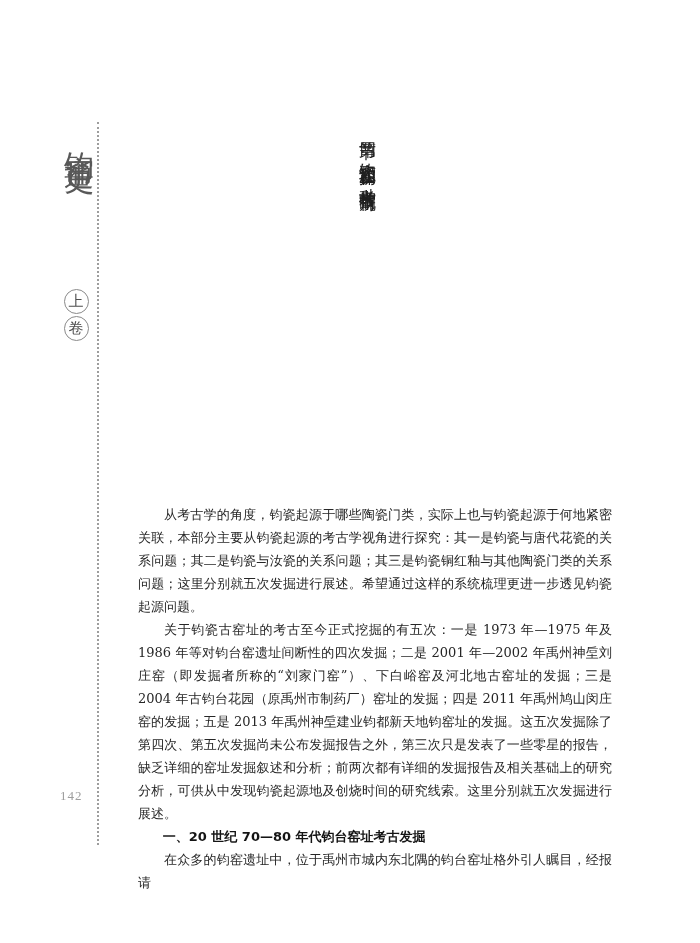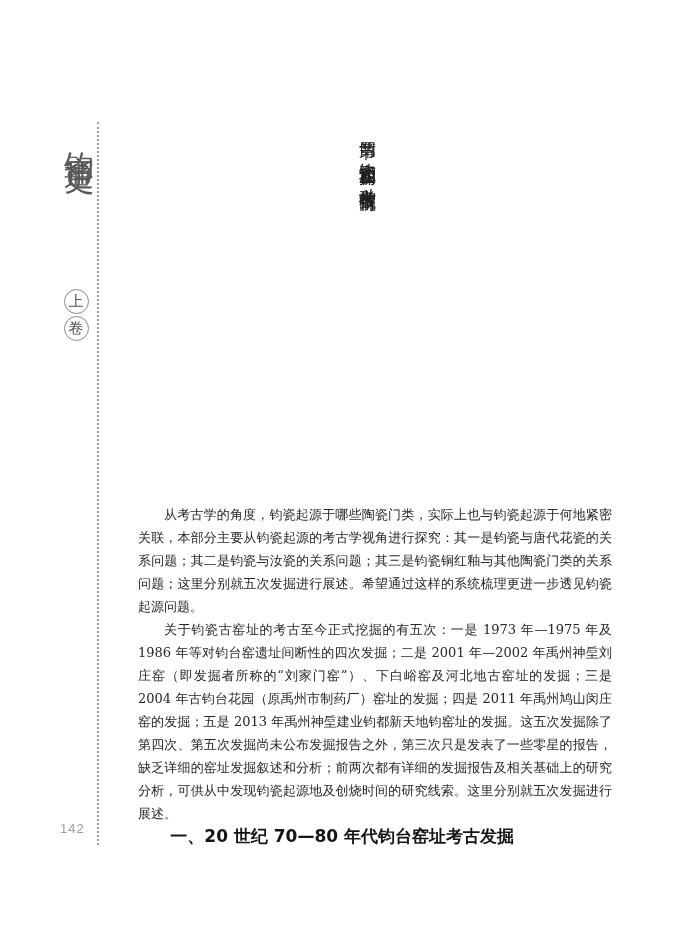--- a/index.html
+++ b/index.html
@@ -89,36 +89,36 @@
     text-align: justify;
     font-family: "DejaVu Serif", "Liberation Serif", serif;
   }
   .body-column p.para {
     text-indent: 2em;
     margin: 0;
   }
   .body-column h3.subheading {
     font-family: "DejaVu Sans", "Liberation Sans", sans-serif;
     font-weight: 700;
-    font-size: 17px;
+    font-size: 13px;
     line-height: 23px;
     color: #141414;
     text-indent: 1.9em;
     margin: 0;
   }
 
   
   .page-number {
     position: absolute;
     left: 60px;
-    top: 821px;
+    top: 788px;
     font-size: 13px;
     letter-spacing: 1px;
     color: #9e9e9e;
-    font-family: Liberation Sans, sans-serif;
+    font-family: Liberation Serif, serif;
   }
 </style>
 </head>
 <body>
 
 <div class="page">
 
   <div class="book-title">钧窑通史</div>
 
   <div class="volume-badges">
@@ -130,17 +130,18 @@
 
   <div class="section-heading">
     <span class="section-label">第四节</span>
     <span class="section-title">钧瓷起源初探：一种考古学的视角</span>
   </div>
 
   <div class="body-column">
     <p class="para">从考古学的角度，钧瓷起源于哪些陶瓷门类，实际上也与钧瓷起源于何地紧密关联，本部分主要从钧瓷起源的考古学视角进行探究：其一是钧瓷与唐代花瓷的关系问题；其二是钧瓷与汝瓷的关系问题；其三是钧瓷铜红釉与其他陶瓷门类的关系问题；这里分别就五次发掘进行展述。希望通过这样的系统梳理更进一步透见钧瓷起源问题。</p>
     <p class="para">关于钧瓷古窑址的考古至今正式挖掘的有五次：一是 1973 年—1975 年及 1986 年等对钧台窑遗址间断性的四次发掘；二是 2001 年—2002 年禹州神垕刘庄窑（即发掘者所称的“刘家门窑”）、下白峪窑及河北地古窑址的发掘；三是 2004 年古钧台花园（原禹州市制药厂）窑址的发掘；四是 2011 年禹州鸠山闵庄窑的发掘；五是 2013 年禹州神垕建业钧都新天地钧窑址的发掘。这五次发掘除了第四次、第五次发掘尚未公布发掘报告之外，第三次只是发表了一些零星的报告，缺乏详细的窑址发掘叙述和分析；前两次都有详细的发掘报告及相关基础上的研究分析，可供从中发现钧瓷起源地及创烧时间的研究线索。这里分别就五次发掘进行展述。</p>
     <h3 class="subheading">一、20 世纪 70—80 年代钧台窑址考古发掘</h3>
+    <p class="para">在众多的钧窑遗址中，位于禹州市城内东北隅的钧台窑址格外引人瞩目，经报请</p>
   </div>
 
   <div class="page-number">142</div>
 
 </div>
 
 </body></html>

